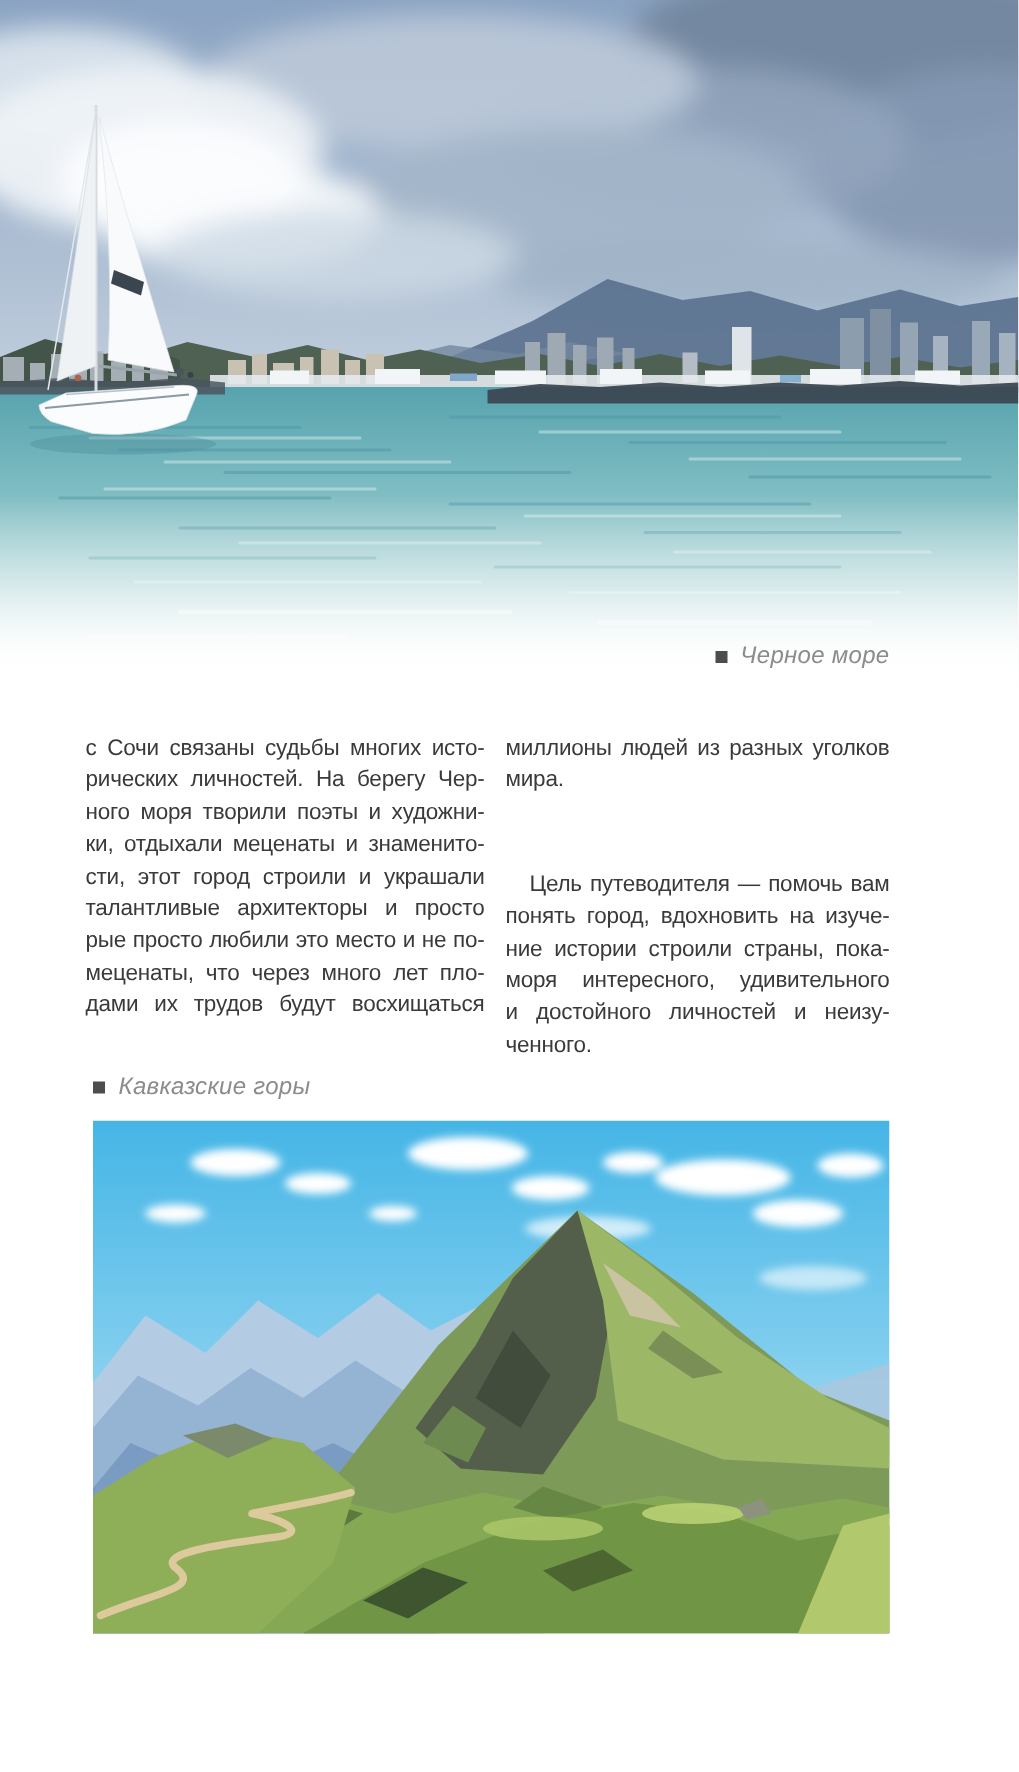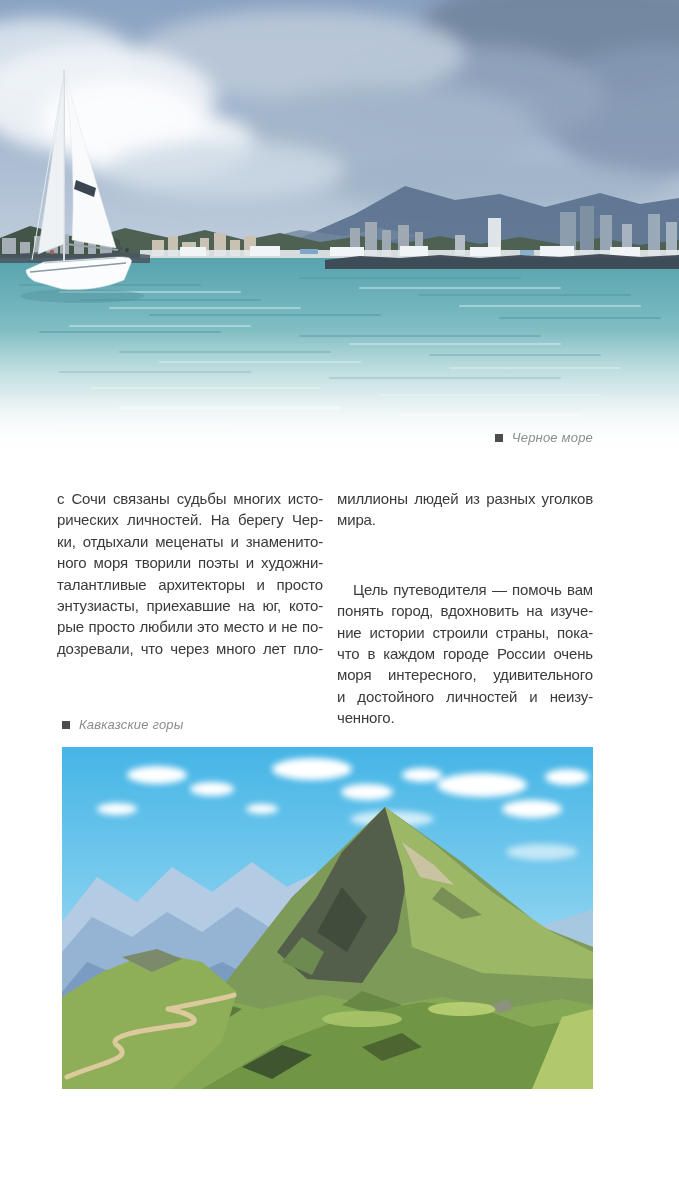--- a/index.html
+++ b/index.html
@@ -6,21 +6,21 @@
   .page{position:relative;width:679px;height:1181px;background:#fff;overflow:hidden;
         font-family:"Liberation Sans",sans-serif;}
 
   
   .hero{position:absolute;left:0;top:0;width:679px;height:460px;}
   .hero svg{display:block;}
   .hero-fade{position:absolute;left:0;top:330px;width:679px;height:130px;
       background:linear-gradient(to bottom,rgba(255,255,255,0) 0%,rgba(255,255,255,.55) 50%,rgba(255,255,255,.95) 82%,#fff 100%);}
 
   
-  .caption{position:absolute;font-size:13px;font-style:italic;color:var(--caption-color,#8c8c8c);
+  .caption{position:absolute;font-size:16px;font-style:italic;color:var(--caption-color,#8c8c8c);
            letter-spacing:.2px;line-height:15px;white-space:nowrap;}
   .caption .square-bullet{display:inline-block;width:8px;height:8px;background:var(--bullet-color,#4d4d4d);
            margin-right:9px;position:relative;top:0px;font-style:normal;}
   .caption-sea{top:430px;left:0;width:593px;text-align:right;}
   .caption-mountains{top:717px;left:62px;}
 
   
   .columns{position:absolute;left:57px;top:488px;width:536px;display:flex;gap:14px;
            color:var(--body-color,#3a3a3a);}
   .col{font-size:15px;line-height:21.4px;letter-spacing:-0.15px;}
@@ -197,34 +197,34 @@
   </div>
 
   <div class="caption caption-sea">
     <span class="square-bullet"></span><span>Черное море</span>
   </div>
 
   <div class="columns">
     <div class="col col-left">
         <div class="line">с Сочи связаны судьбы многих исто-</div>
         <div class="line">рических личностей. На берегу Чер-</div>
+        <div class="line">ного моря творили поэты и художни-</div>
         <div class="line">ки, отдыхали меценаты и знаменито-</div>
-        <div class="line">ного моря творили поэты и художни-</div>
+        <div class="line">сти, этот город строили и украшали</div>
         <div class="line">талантливые архитекторы и просто</div>
-        <div class="line">энтузиасты, приехавшие на юг, кото-</div>
         <div class="line">рые просто любили это место и не по-</div>
-        <div class="line">дозревали, что через много лет пло-</div>
+        <div class="line">меценаты, что через много лет пло-</div>
+        <div class="line">дами их трудов будут восхищаться</div>
       </div>
     <div class="col col-right">
         <div class="line">миллионы людей из разных уголков</div>
         <div class="line end">мира.</div>
         <div class="line indent">Цель путеводителя — помочь вам</div>
         <div class="line">понять город, вдохновить на изуче-</div>
         <div class="line">ние истории строили страны, пока-</div>
-        <div class="line">что в каждом городе России очень</div>
         <div class="line">моря интересного, удивительного</div>
         <div class="line">и достойного личностей и неизу-</div>
         <div class="line end">ченного.</div>
       </div>
   </div>
 
   <div class="caption caption-mountains">
     <span class="square-bullet"></span><span>Кавказские горы</span>
   </div>
 

